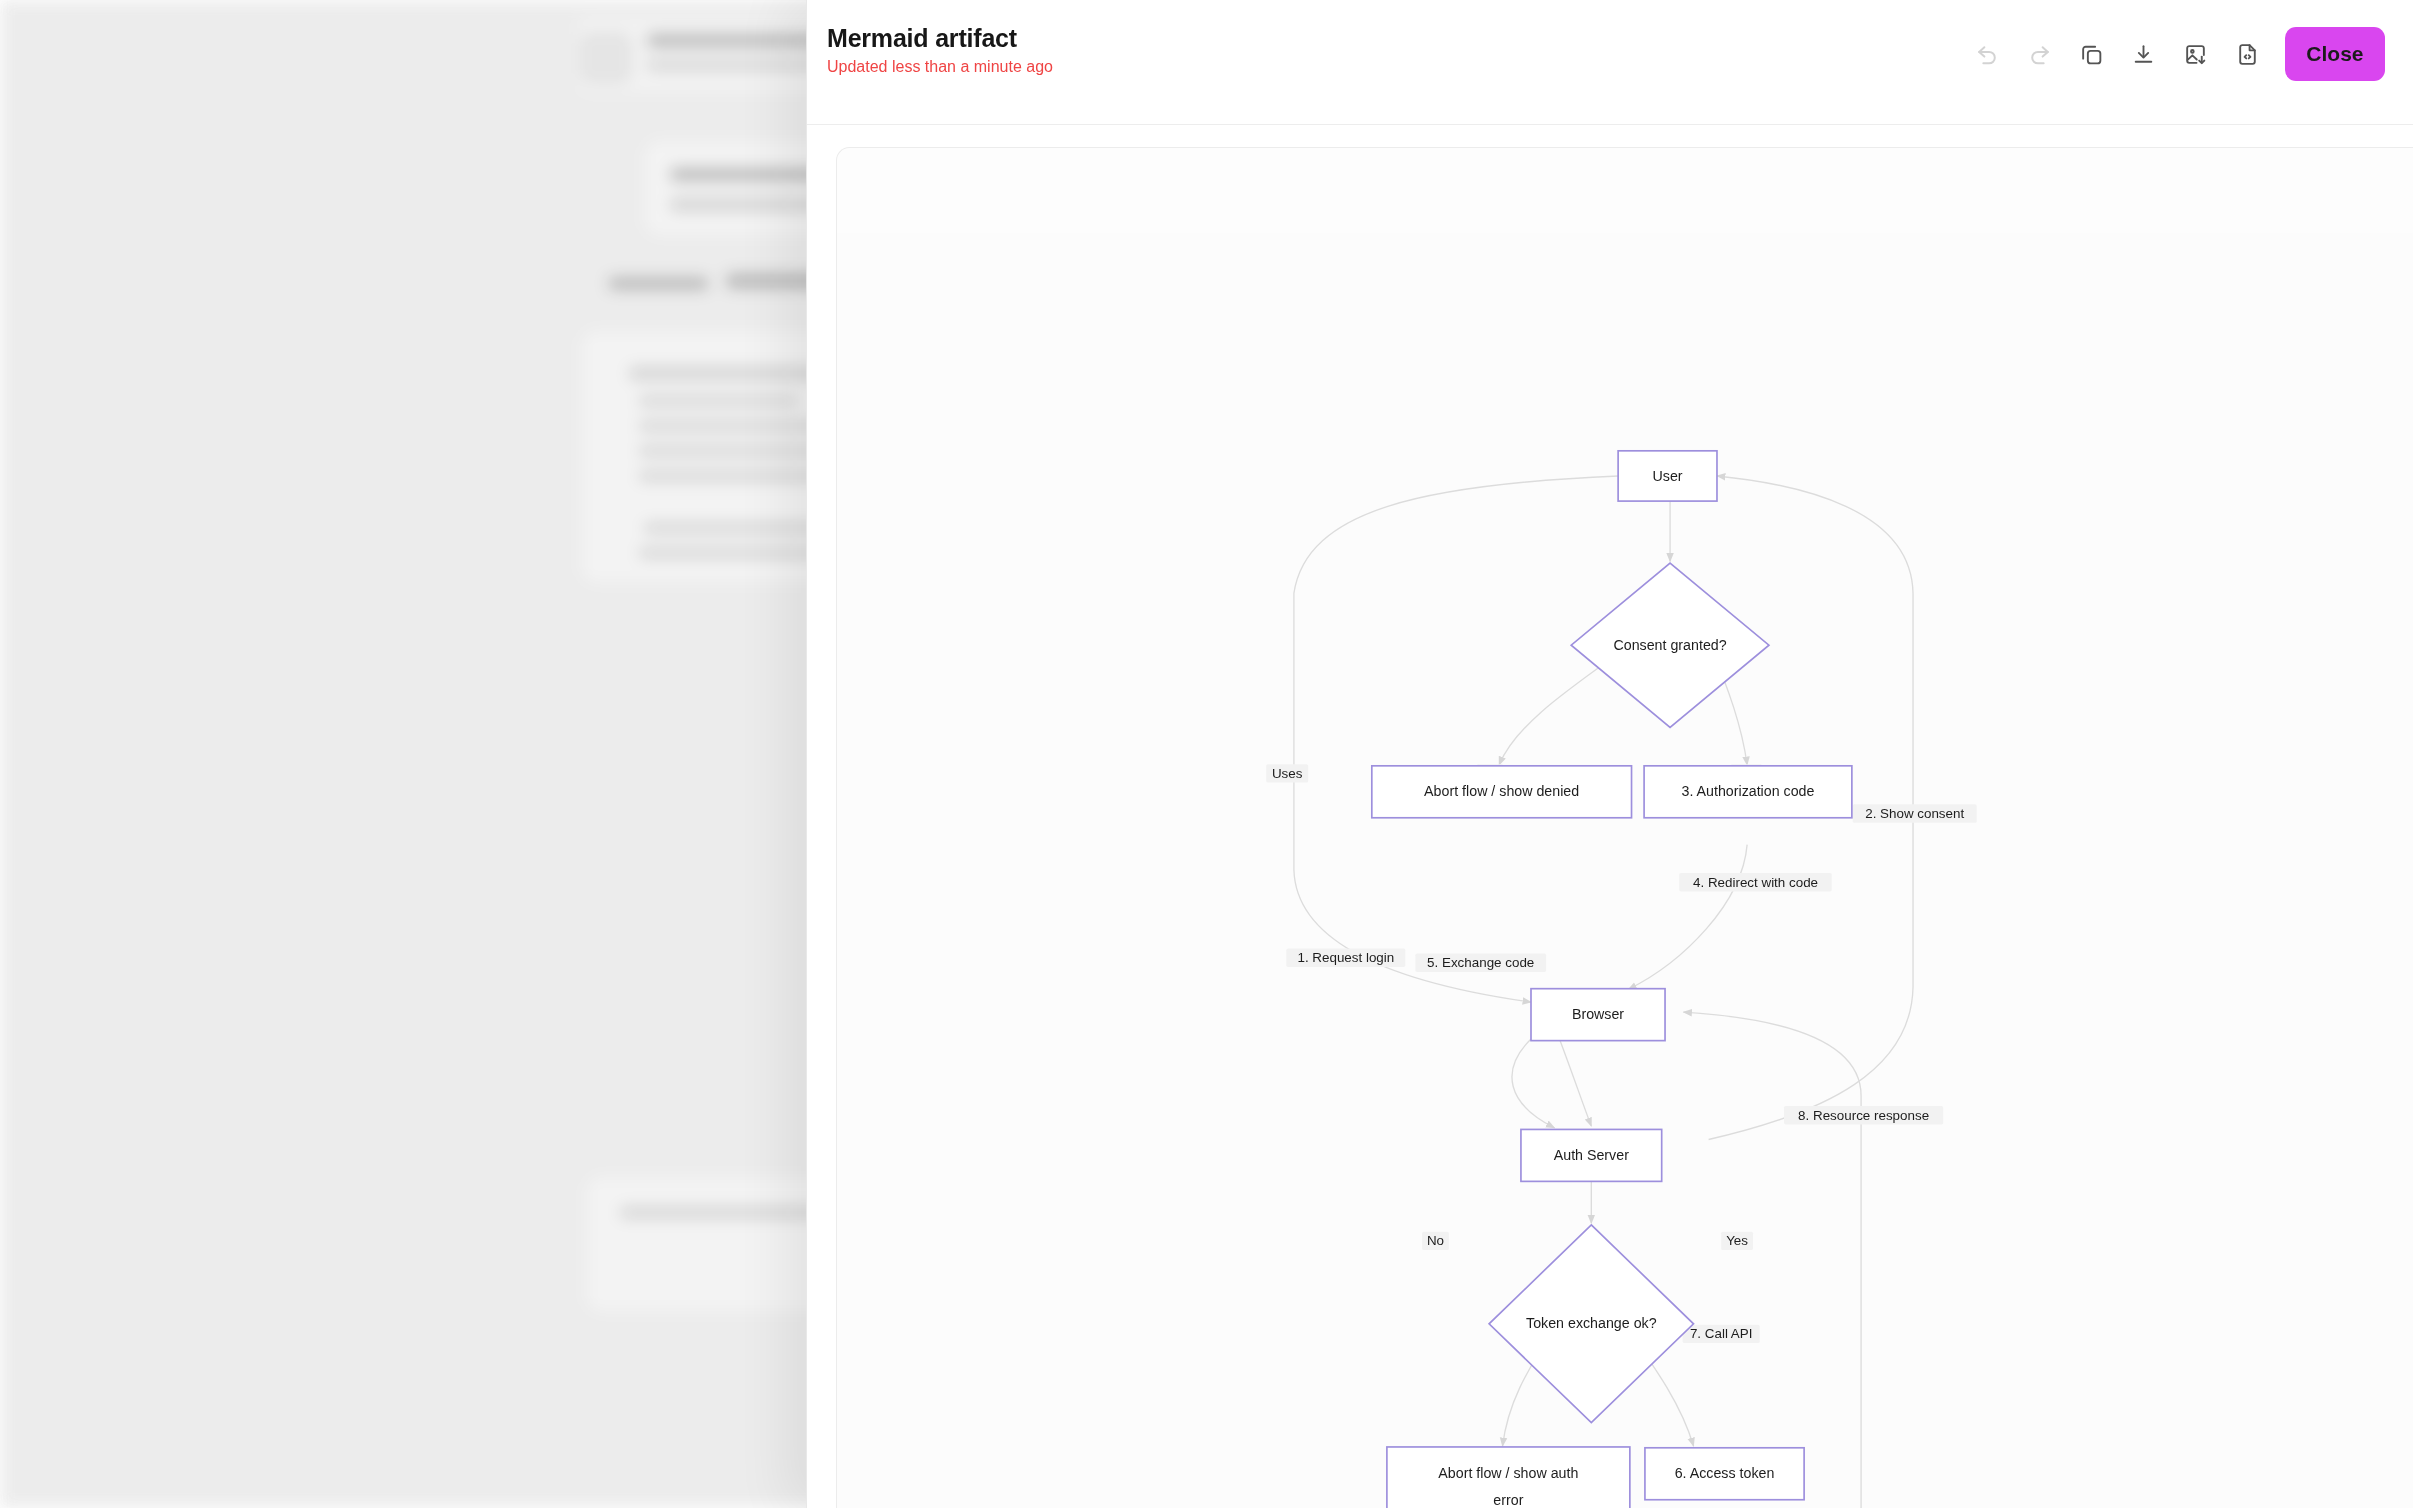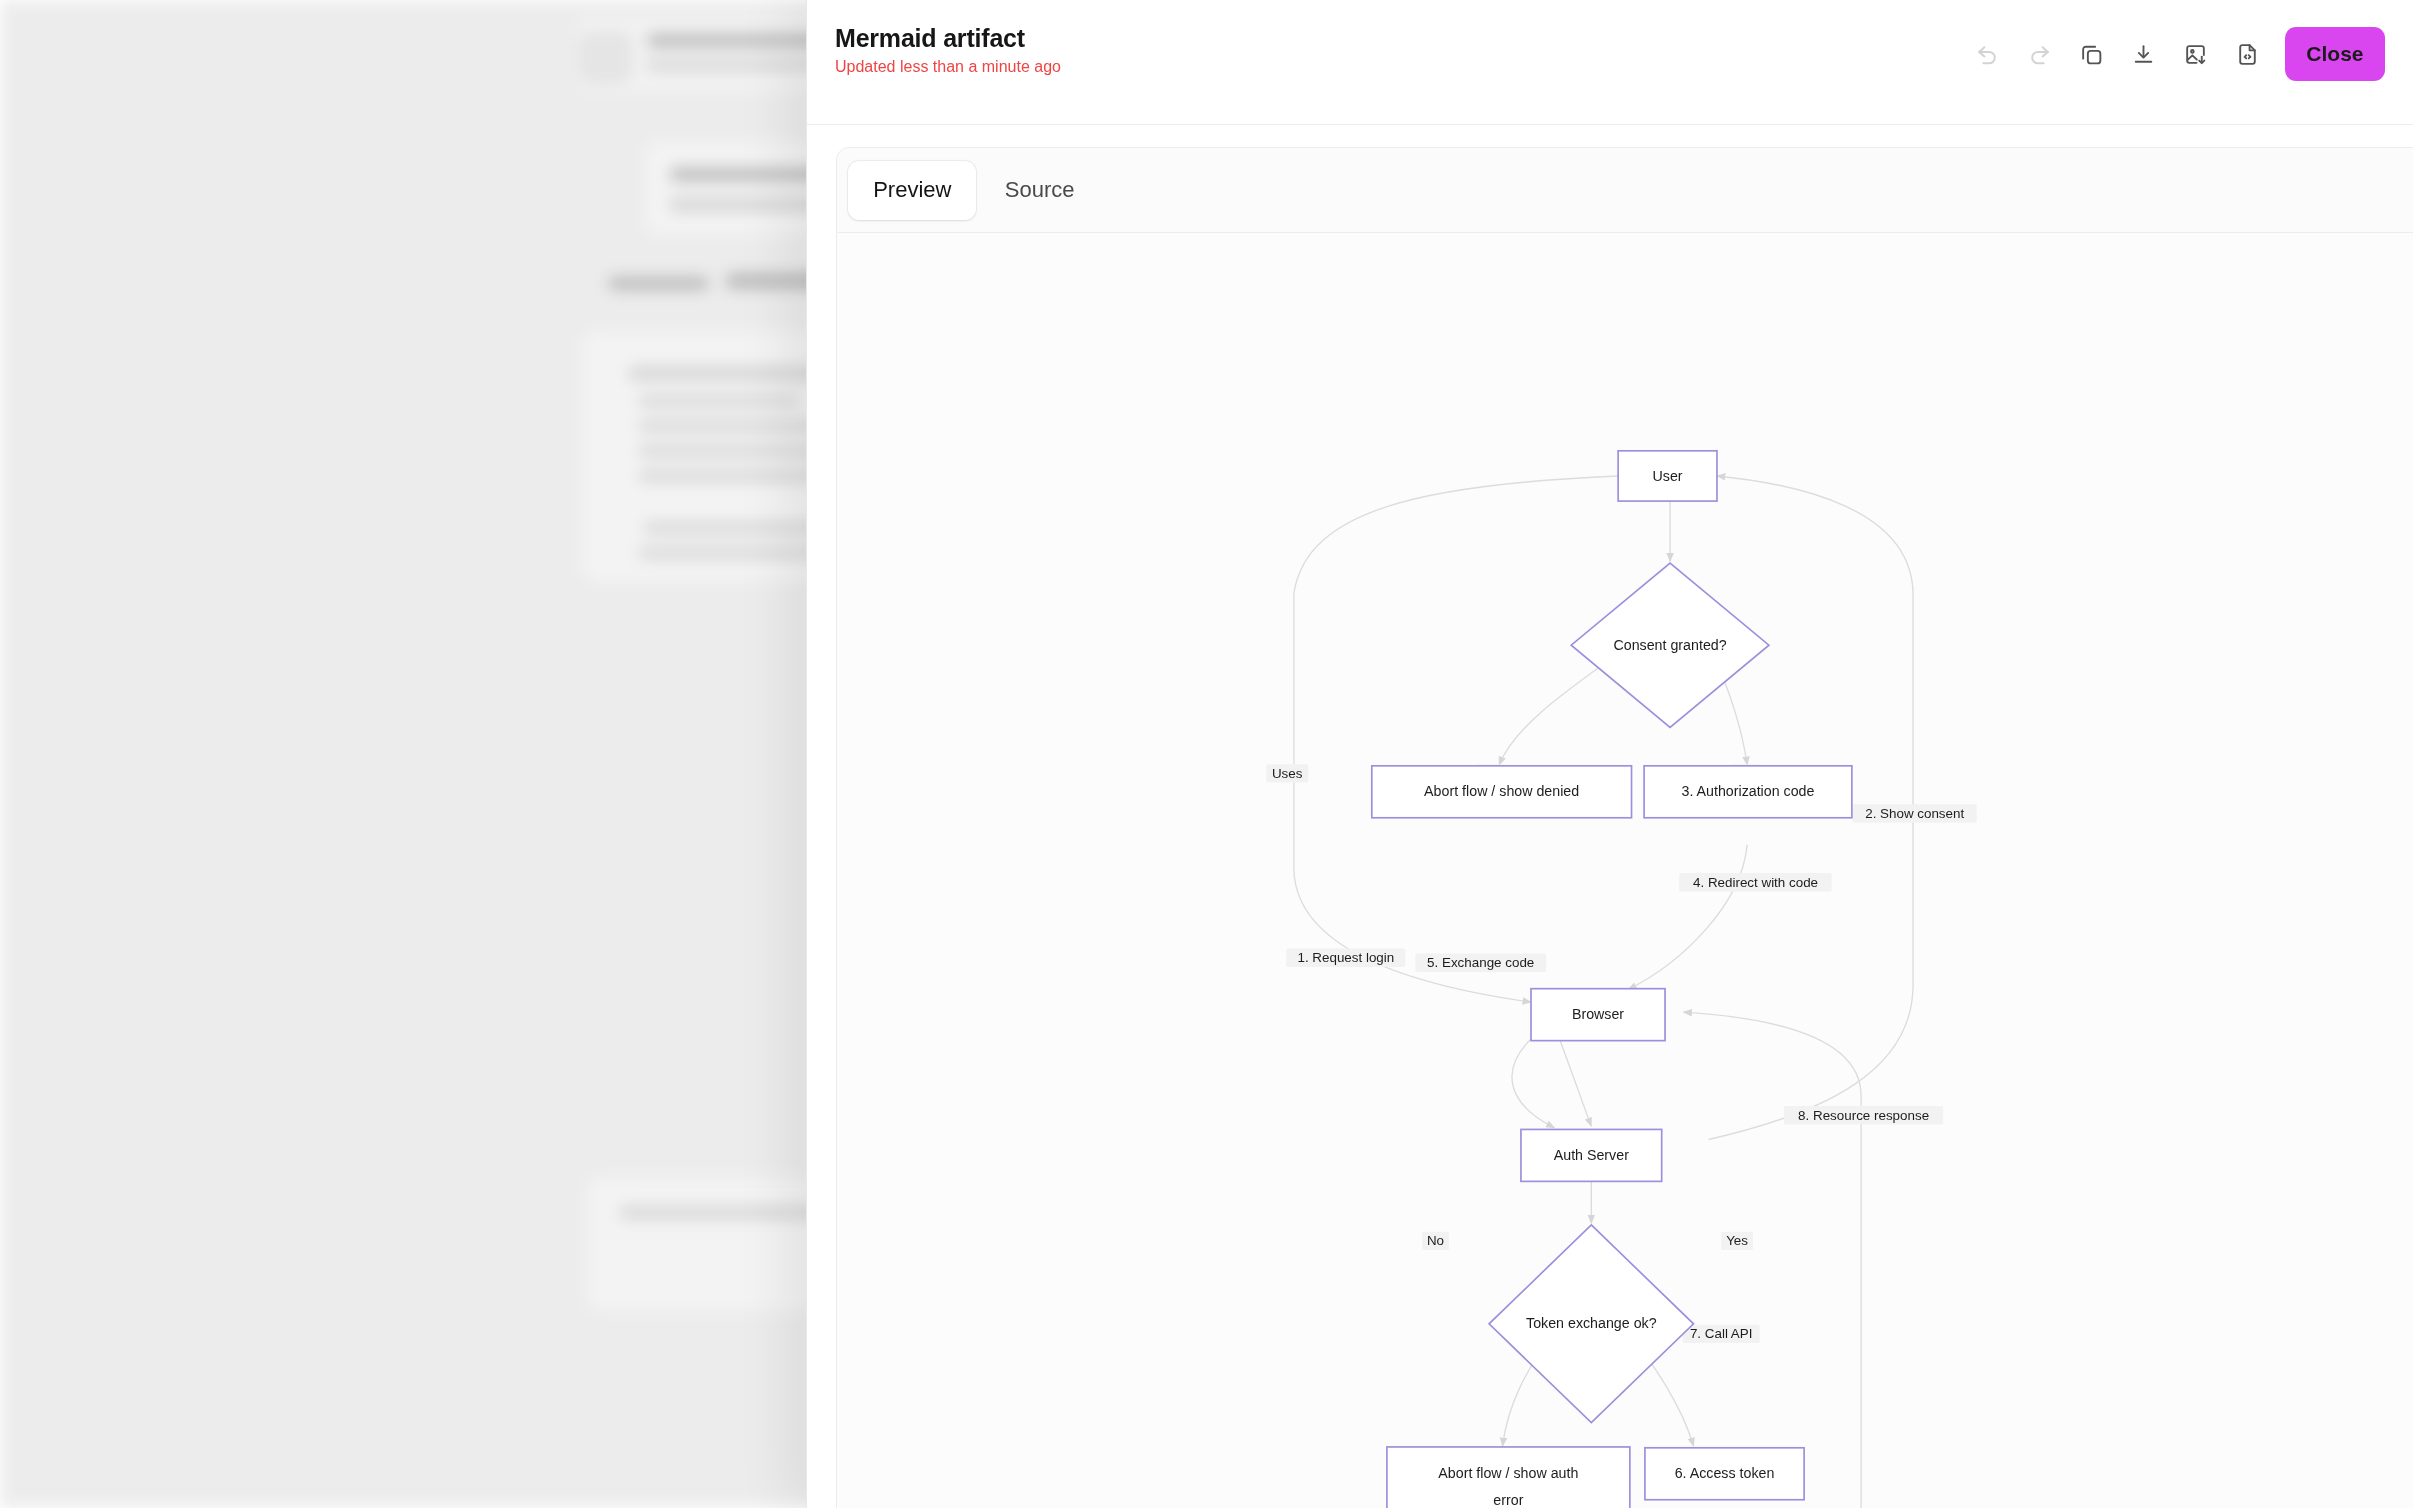--- a/index.html
+++ b/index.html
@@ -34,21 +34,21 @@
     border-left: 0.8px solid #e8e8e8;
     box-shadow: -20px 0 50px rgba(0,0,0,.07);
     display: flex; flex-direction: column;
   }
 
   #panel-header {
     position: relative;
     height: 125px; flex: 0 0 125px;
     border-bottom: 0.8px solid #ededed;
     display: flex; align-items: flex-start;
-    padding: 20px 30px 0 28px;
+    padding: 20px 30px 0 20px;
     background: #ffffff;
   }
   .header-titles { display:flex; flex-direction:column; gap:5.9px; padding-top:5px; }
   #artifact-title {
     font-size: 25px; font-weight: 700; color: #171717; letter-spacing: -0.2px;
     line-height: 1.1;
   }
   #artifact-subtitle { font-size: 16px; color: #ef4444; line-height: 1.1; }
 
   #header-actions {
@@ -237,24 +237,20 @@
         </span>
       </button>
 
       <button id="close-button">Close</button>
     </div>
   </div>
 
   <div id="panel-body">
     <div id="content-card">
 
-      <div id="tabbar">
-        <button class="tab active">Preview</button>
-        <button class="tab">Source</button>
-      </div>
 
       <div id="diagram-canvas">
         <svg id="diagram-svg" viewBox="0 0 1884 1609" preserveAspectRatio="xMidYMid meet">
 
           <defs>
             <marker id="ar" viewBox="0 0 10 10" refX="9" refY="5" markerWidth="7" markerHeight="7" orient="auto-start-reverse">
               <path d="M0 1 L10 5 L0 9 z" class="m-arrow"></path>
             </marker>
           </defs>
 

